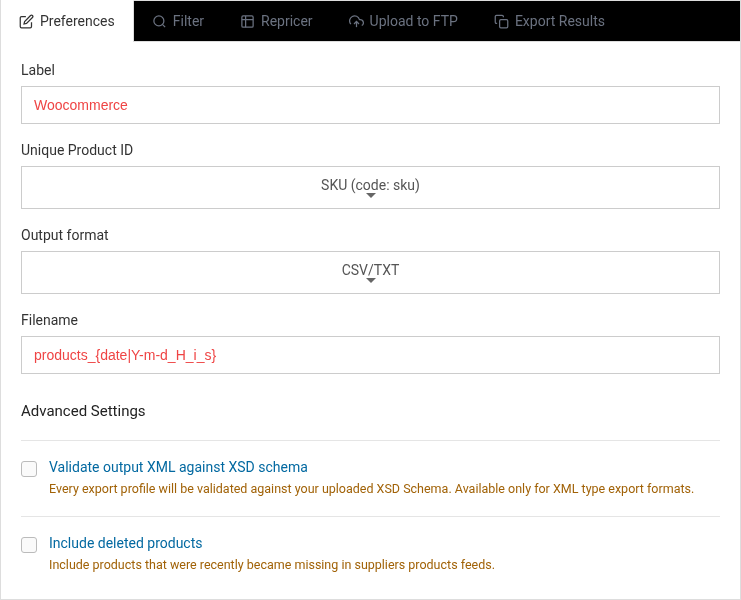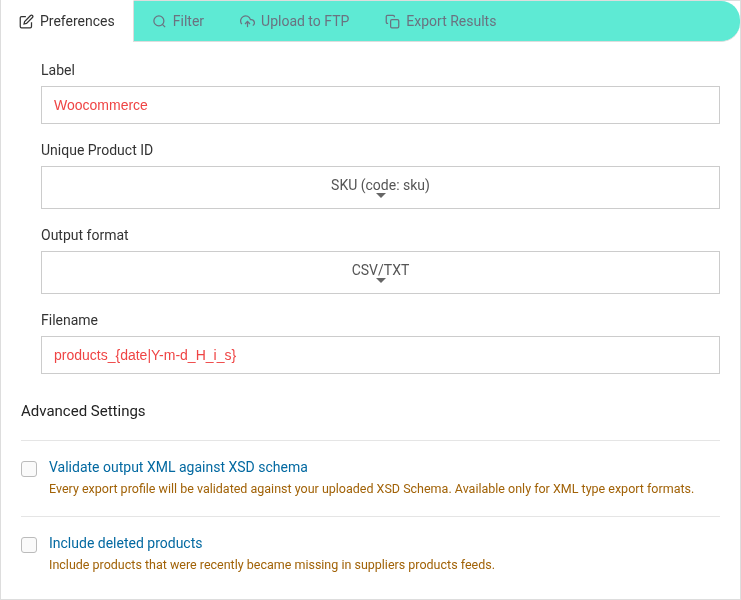--- a/index.html
+++ b/index.html
@@ -15,23 +15,22 @@
       width: 741px;
       height: 600px;
     }
     .container {
       border: 1px solid #ddd;
       background: #fff;
       height: 100%;
     }
     .tabs {
       display: flex;
-      background: #5eead4;
+      background: #000000;
       border-bottom: 1px solid #ddd;
-      border-radius: 19px;
     }
     .tab {
       display: flex;
       align-items: center;
       padding: 12px 18px;
       color: #6b7280;
       cursor: pointer;
       font-size: 14px;
       gap: 6px;
     }
@@ -55,21 +54,20 @@
     .tab svg {
       width: 15px;
       height: 15px;
       flex-shrink: 0;
     }
     .content {
       padding: 20px;
     }
     .form-group {
       margin-bottom: 18px;
-      margin-left: 20px;
     }
     .form-label {
       display: block;
       font-size: 14px;
       color: #333;
       margin-bottom: 8px;
     }
     .form-input {
       width: 100%;
       padding: 10px 12px;
@@ -154,20 +152,28 @@
     </div>
     <div class="tab">
       <svg viewBox="0 0 24 24" fill="none" stroke="currentColor" stroke-width="2">
           <circle cx="11" cy="11" r="8"></circle>
           <line x1="21" y1="21" x2="16.65" y2="16.65"></line>
         </svg>
       <span>Filter</span>
     </div>
     <div class="tab">
       <svg viewBox="0 0 24 24" fill="none" stroke="currentColor" stroke-width="2">
+          <rect x="3" y="3" width="18" height="18" rx="2"></rect>
+          <line x1="3" y1="9" x2="21" y2="9"></line>
+          <line x1="9" y1="3" x2="9" y2="21"></line>
+        </svg>
+      <span>Repricer</span>
+    </div>
+    <div class="tab">
+      <svg viewBox="0 0 24 24" fill="none" stroke="currentColor" stroke-width="2">
           <polyline points="16 16 12 12 8 16"></polyline>
           <line x1="12" y1="12" x2="12" y2="21"></line>
           <path d="M20.39 18.39A5 5 0 0 0 18 9h-1.26A8 8 0 1 0 3 16.3"></path>
         </svg>
       <span>Upload to FTP</span>
     </div>
     <div class="tab">
       <svg viewBox="0 0 24 24" fill="none" stroke="currentColor" stroke-width="2">
           <rect x="9" y="9" width="13" height="13" rx="2"></rect>
           <path d="M5 15H4a2 2 0 0 1-2-2V4a2 2 0 0 1 2-2h9a2 2 0 0 1 2 2v1"></path>

